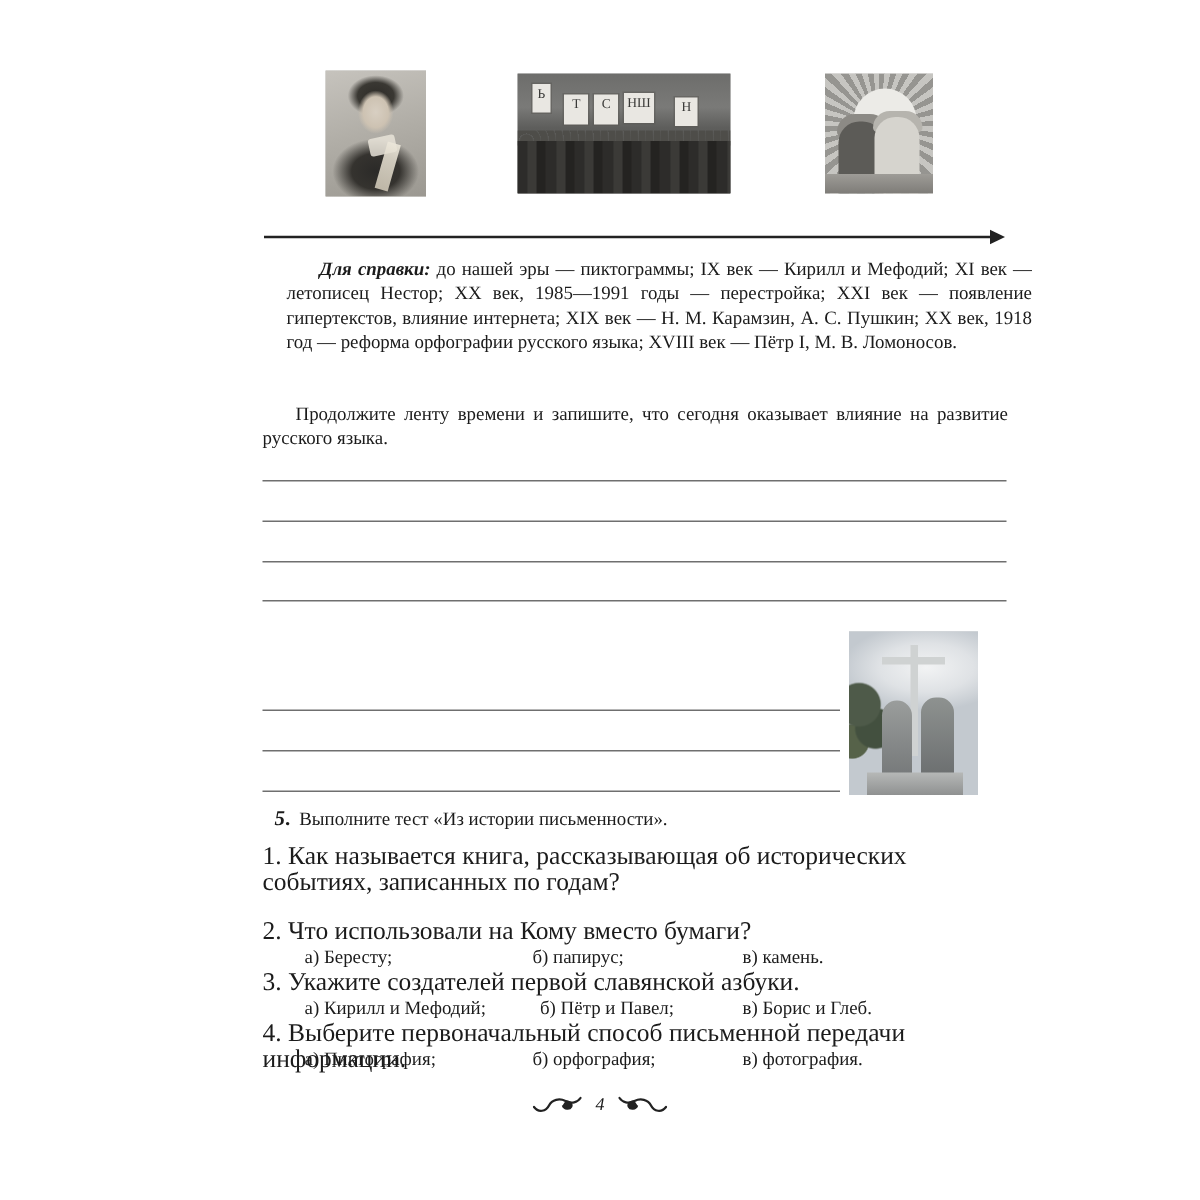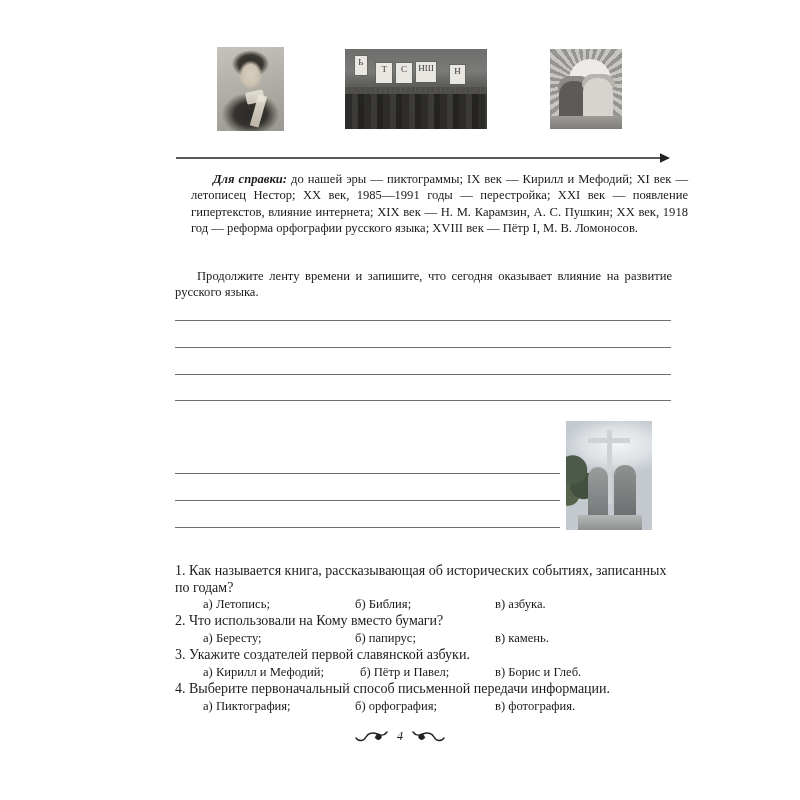--- a/index.html
+++ b/index.html
@@ -208,21 +208,21 @@
   #photo-monument .pedestal {
     position:absolute; left:14%; bottom:0; width:74%; height:14%;
     background:linear-gradient(180deg,#b6b8b7,#8f9191);
   }
 
   
   .qline {
     position: absolute;
     left: 175px;
     width: 500px;
-    font-size: 14px;
+    font-size: 17px;
     line-height: 16.6px;
     color: #1b1b1b;
   }
   .opts {
     position: absolute;
     left: 175px;
     width: 500px;
     font-size: 12.6px;
     line-height: 16.6px;
     color: #1b1b1b;
@@ -308,29 +308,27 @@
     <div class="cross-h"></div>
     <div class="figL"></div>
     <div class="figR"></div>
     <div class="pedestal"></div>
   </div>
 
   <div class="rule rule-short" style="top:473px;"></div>
   <div class="rule rule-short" style="top:500px;"></div>
   <div class="rule rule-short" style="top:527px;"></div>
 
+  <div class="task" id="task5">
+    <span class="tasknum">5.</span><span>Выполните тест «Из истории письменности».</span>
+  </div>
 
   <div class="qline" style="top:563px;">
     <span>1.</span>
     <span>Как называется книга, рассказывающая об исторических событиях, записанных по годам?</span>
-  </div>
-  <div class="opts" style="top:596px;height:17px;">
-    <span class="opt-a">а) Летопись;</span>
-    <span class="opt-b">б) Библия;</span>
-    <span class="opt-c">в) азбука.</span>
   </div>
 
   <div class="qline" style="top:613px;">
     <span>2.</span>
     <span>Что использовали на Кому вместо бумаги?</span>
   </div>
   <div class="opts" style="top:630px;height:17px;">
     <span class="opt-a">а) Бересту;</span>
     <span class="opt-b">б) папирус;</span>
     <span class="opt-c">в) камень.</span>

